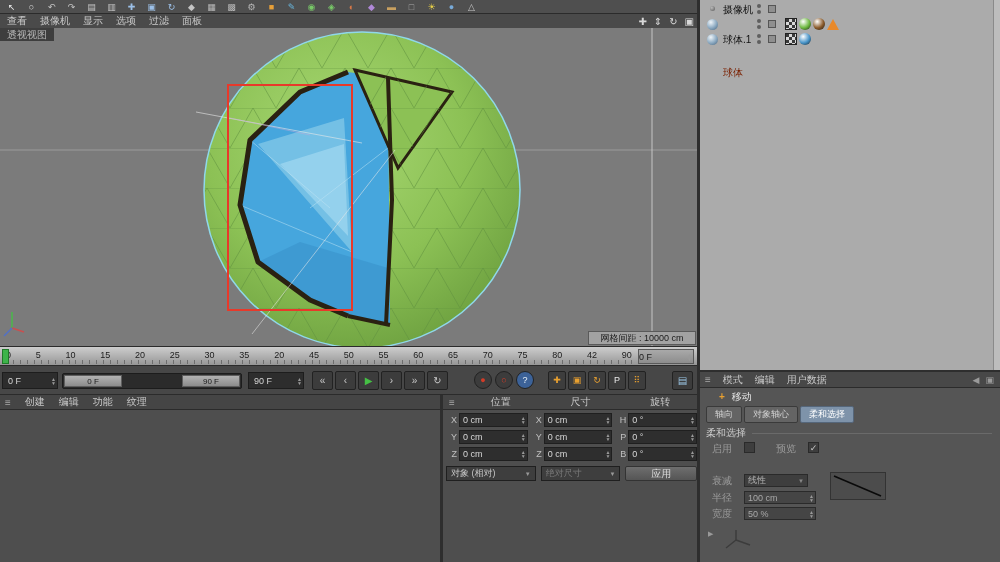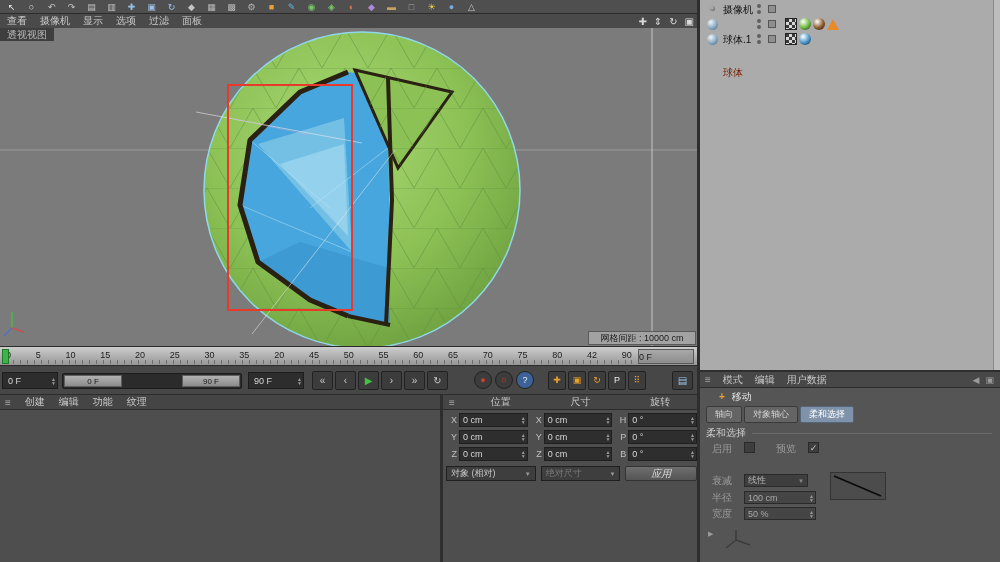--- a/index.html
+++ b/index.html
@@ -450,21 +450,21 @@
       </div>
     <div class="c-footer">
       <span class="c-drop" style="width:90px;">
         <span>对象 (相对)</span>
           <span class="arr">▼</span>
         </span>
       <span class="c-drop disabled" style="width:80px;">
         <span>绝对尺寸</span>
           <span class="arr">▼</span>
         </span>
-      <span class="c-apply" style="width:72px;font-style:italic;">应用</span>
+      <span class="c-apply" style="width:72px;">应用</span>
     </div>
   </div>
 
   <div class="vsplit-main"></div>
 
   <div class="om-panel">
     <div class="om-row">
       <span class="om-icon icon-camera"></span>
       <span class="om-label">摄像机</span>
       <span class="om-dots">

